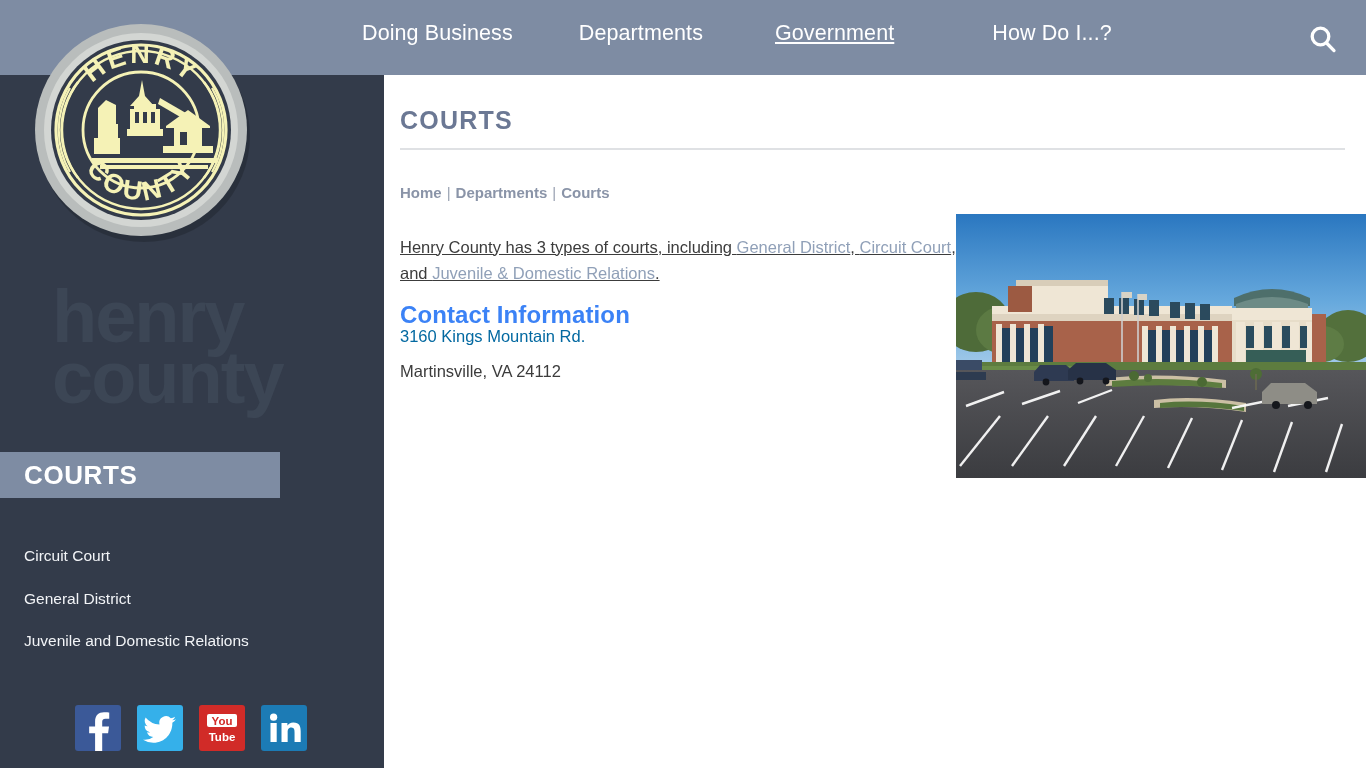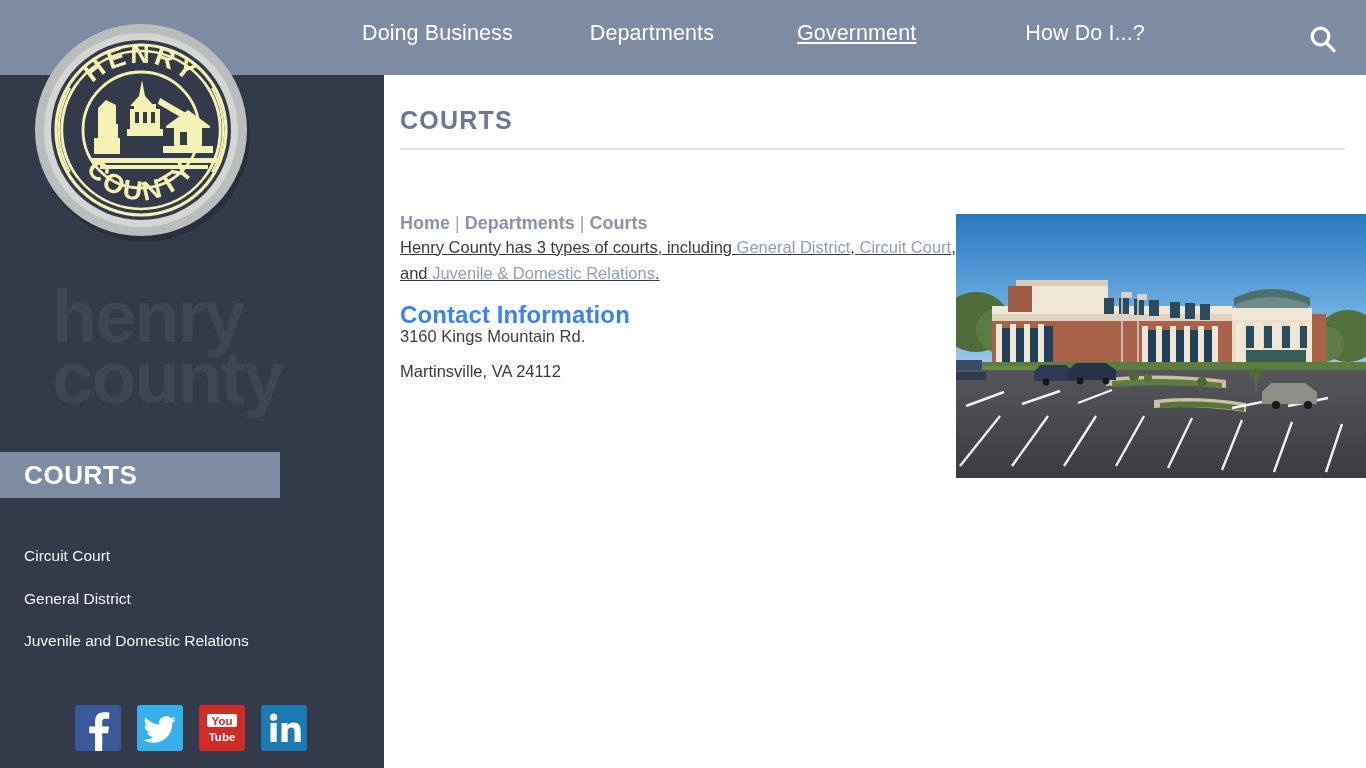--- a/index.html
+++ b/index.html
@@ -26,21 +26,21 @@
     width: 1366px; height: 75px;
     background: #7e8ca3;
     z-index: 5;
   }
   .nav-list {
     position: absolute;
     top: 0; left: 340px;
     height: 66px;
     display: flex;
     align-items: center;
-    gap: 15px;
+    gap: 4px;
   }
   .nav-item {
     color: #ffffff;
     font-size: 21.5px;
     letter-spacing: 0.1px;
     white-space: nowrap;
     padding: 0;
     cursor: pointer;
     text-decoration: none;
   }
@@ -162,25 +162,24 @@
   .title-rule {
     position: absolute;
     top: 73px; left: 16px;
     width: 945px; height: 2px;
     background: #dfe1e4;
   }
 
   .breadcrumb {
     position: absolute;
     top: 109px; left: 16px;
-    font-size: 18px;
+    font-size: 15px;
     font-weight: bold;
     color: #8a94a8;
     white-space: nowrap;
-    margin-top: 29px;
   }
   .breadcrumb a {
     color: #8a94a8;
     text-decoration: none;
     cursor: pointer;
   }
   .breadcrumb .sep {
     color: #9aa2b2;
     margin: 0 5px;
     font-weight: normal;
@@ -207,21 +206,21 @@
     font-size: 24px;
     font-weight: bold;
     color: #3b82f6;
     letter-spacing: 0.1px;
   }
 
   .addr1 {
     position: absolute;
     top: 252px; left: 16px;
     font-size: 16.5px;
-    color: #404040;
+    color: #0369a1;
   }
   .addr2 {
     position: absolute;
     top: 287px; left: 16px;
     font-size: 16.5px;
     color: #3c3c3c;
   }
 
   
   .photo {

